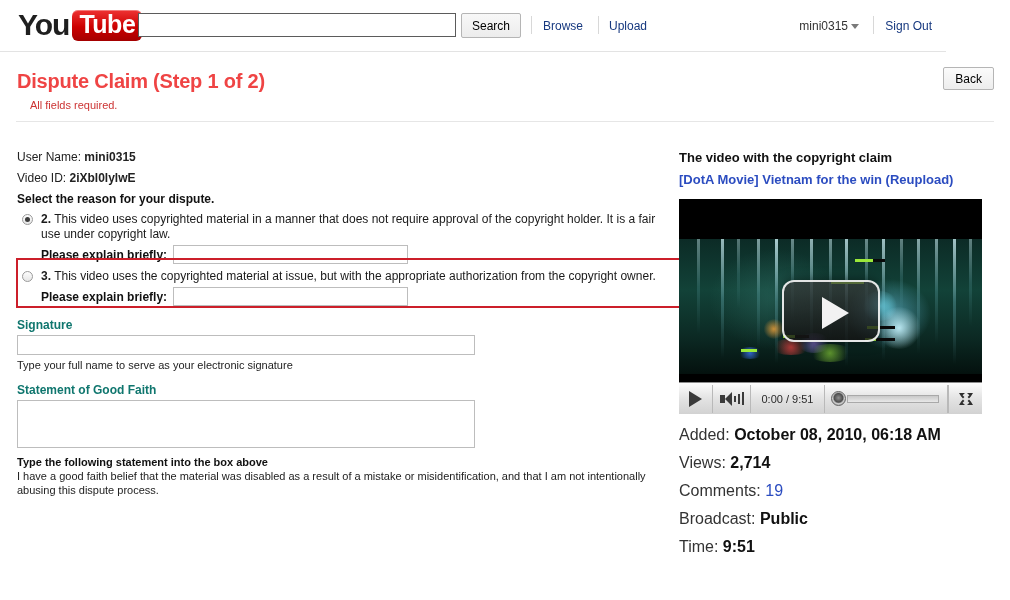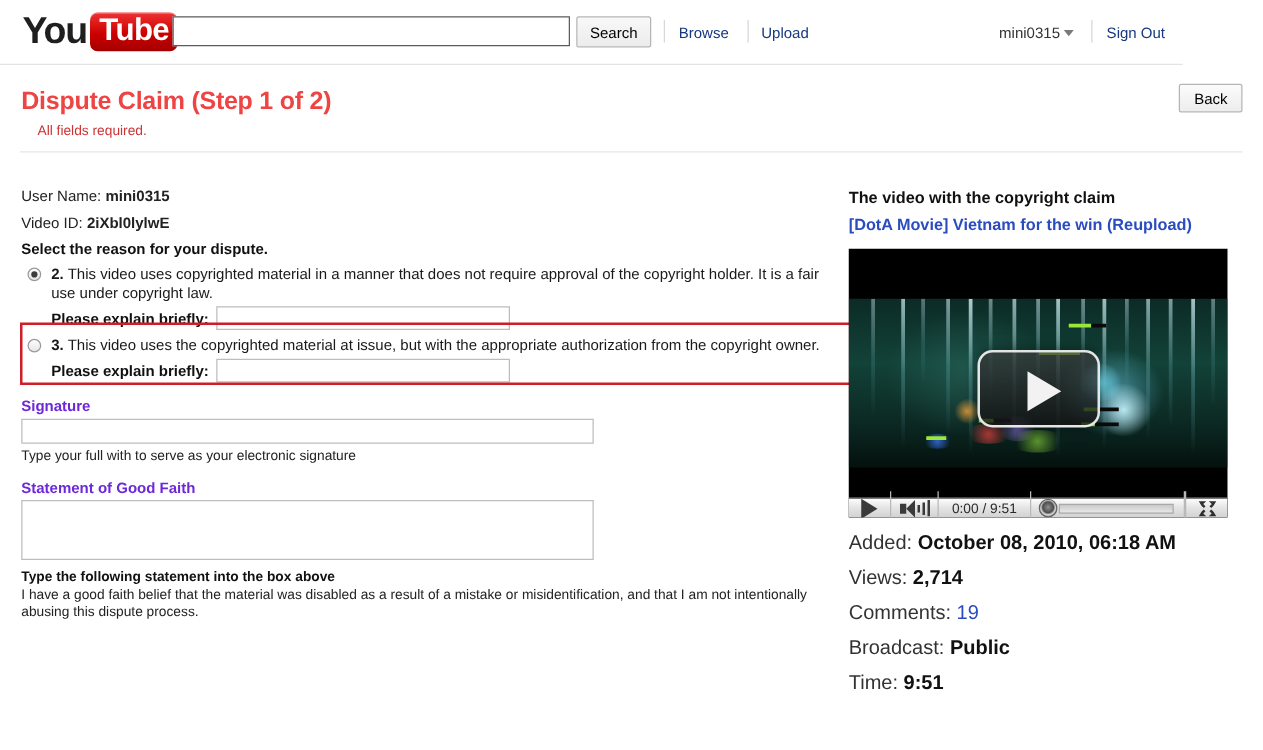--- a/index.html
+++ b/index.html
@@ -138,21 +138,21 @@
 
   
   #highlight-box {
     position:absolute; left:16px; top:258px;
     width:670px; height:50px;
     border:2px solid #cc1f2a;
     pointer-events:none;
   }
 
   .field-label {
-    font-size:12px; font-weight:bold; color:#6d28d9;
+    font-size:12px; font-weight:bold; color:#0f766e;
     margin-top:12px; margin-bottom:3px;
   }
   #signature-input {
     width:458px; height:20px;
     border:1px solid #bdbdbd; background:#fff; outline:none;
     font-family:"Liberation Sans", sans-serif; font-size:12px; padding:1px 4px;
   }
   .hint {
     font-size:11px; color:#222; margin-top:4px;
   }
@@ -215,21 +215,21 @@
     cursor:pointer;
   }
   #play-triangle {
     position:absolute; left:38px; top:15px;
     width:0;height:0;
     border-top:16px solid transparent;
     border-bottom:16px solid transparent;
     border-left:27px solid #f2f2f2;
   }
   #controls {
-    position:absolute; left:0; bottom:0; width:303px; height:16px;
+    position:absolute; left:0; bottom:0; width:303px; height:32px;
     background:linear-gradient(to bottom,#fdfdfd 0%, #e4e4e4 48%, #d2d2d2 100%);
     border-top:1px solid #8d8d8d;
     display:flex; align-items:center;justify-content:space-between;
   }
   .ctl-cell {
     height:28px; display:flex; align-items:center; justify-content:center;
     border-right:1px solid #b9b9b9;
   }
   #ctl-play { width:34px; cursor:pointer; }
   #ctl-play .tri {
@@ -326,21 +326,21 @@
       <span>This video uses the copyrighted material at issue, but with the appropriate authorization from the copyright owner.</span>
     </div>
     <div class="explain-row">
       <span class="explain-label">Please explain briefly:</span>
       <input class="explain-input" type="text" style="">
     </div>
 
     
     <div class="field-label">Signature</div>
     <input id="signature-input" type="text" style="">
-    <div class="hint">Type your full with to serve as your electronic signature</div>
+    <div class="hint">Type your full name to serve as your electronic signature</div>
 
     
     <div class="field-label">Statement of Good Faith</div>
     <textarea id="goodfaith-textarea" style=""></textarea>
     <div class="bold-hint">Type the following statement into the box above</div>
     <div class="statement-text">I have a good faith belief that the material was disabled as a result of a mistake or misidentification, and that I am not intentionally abusing this dispute process.</div>
 
   </div>
 
   <div id="highlight-box"></div>

